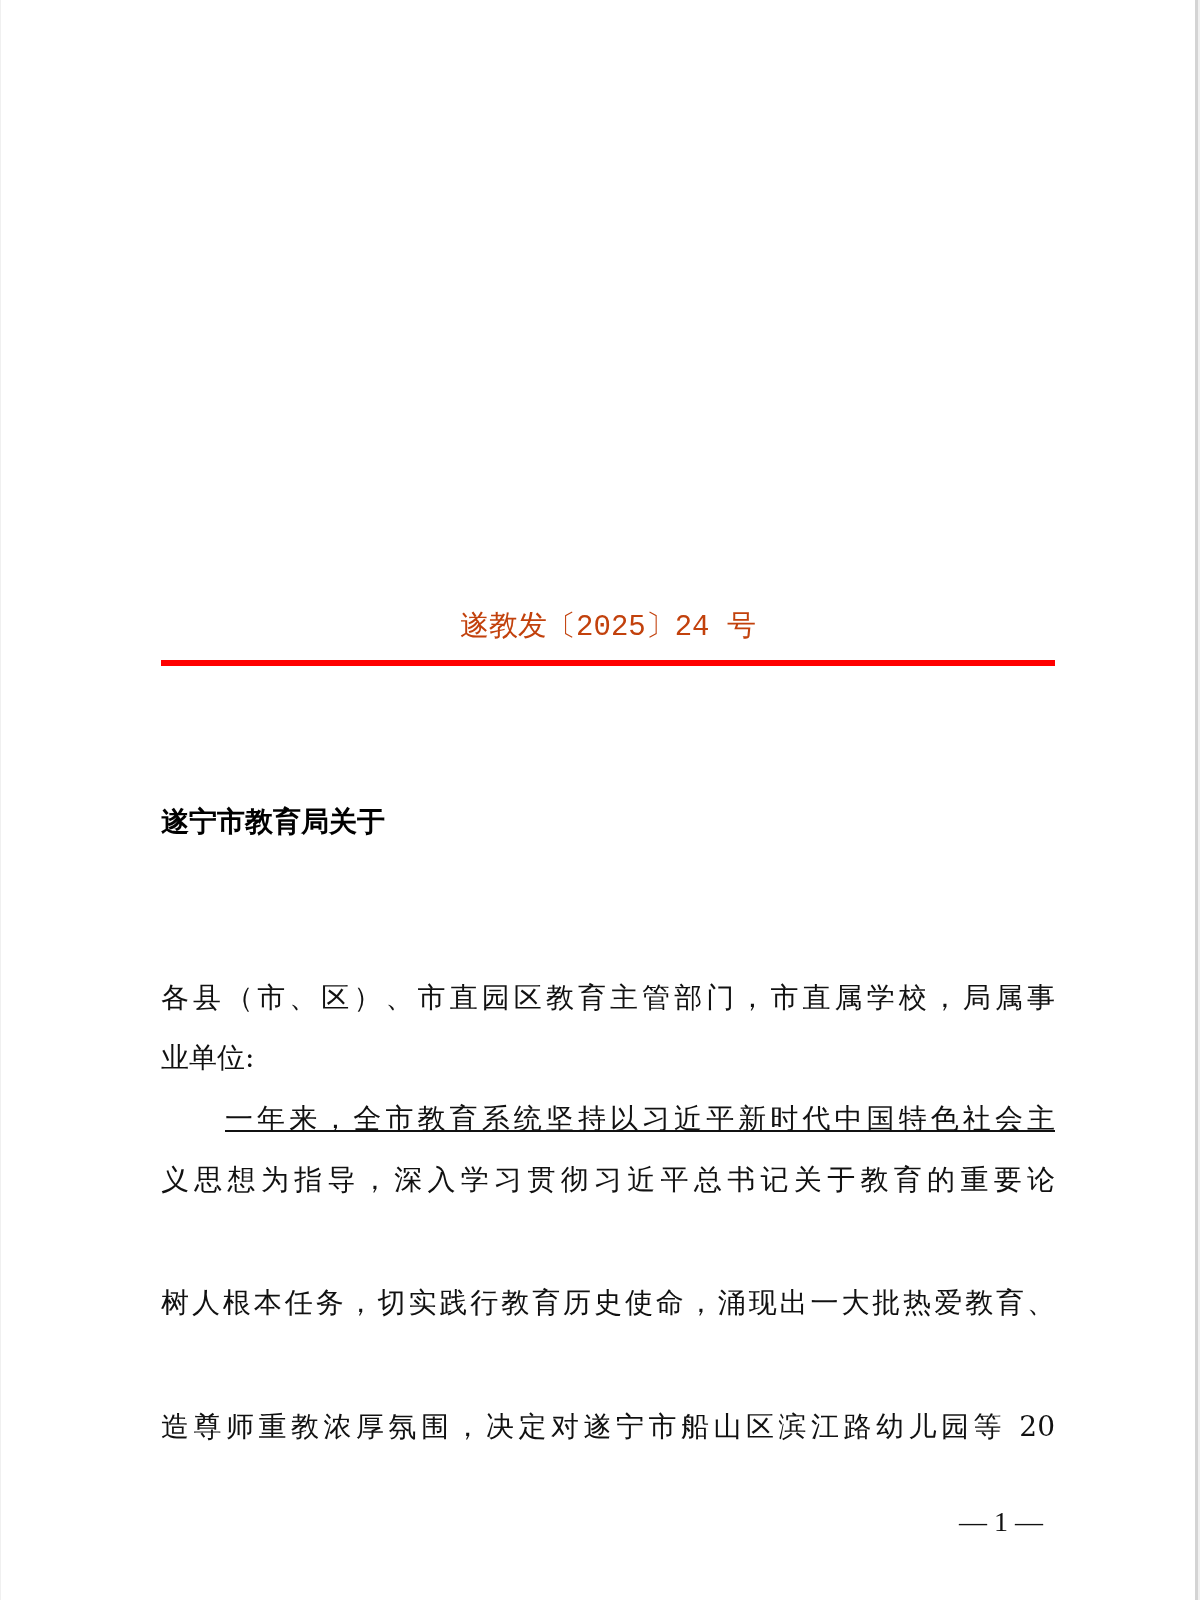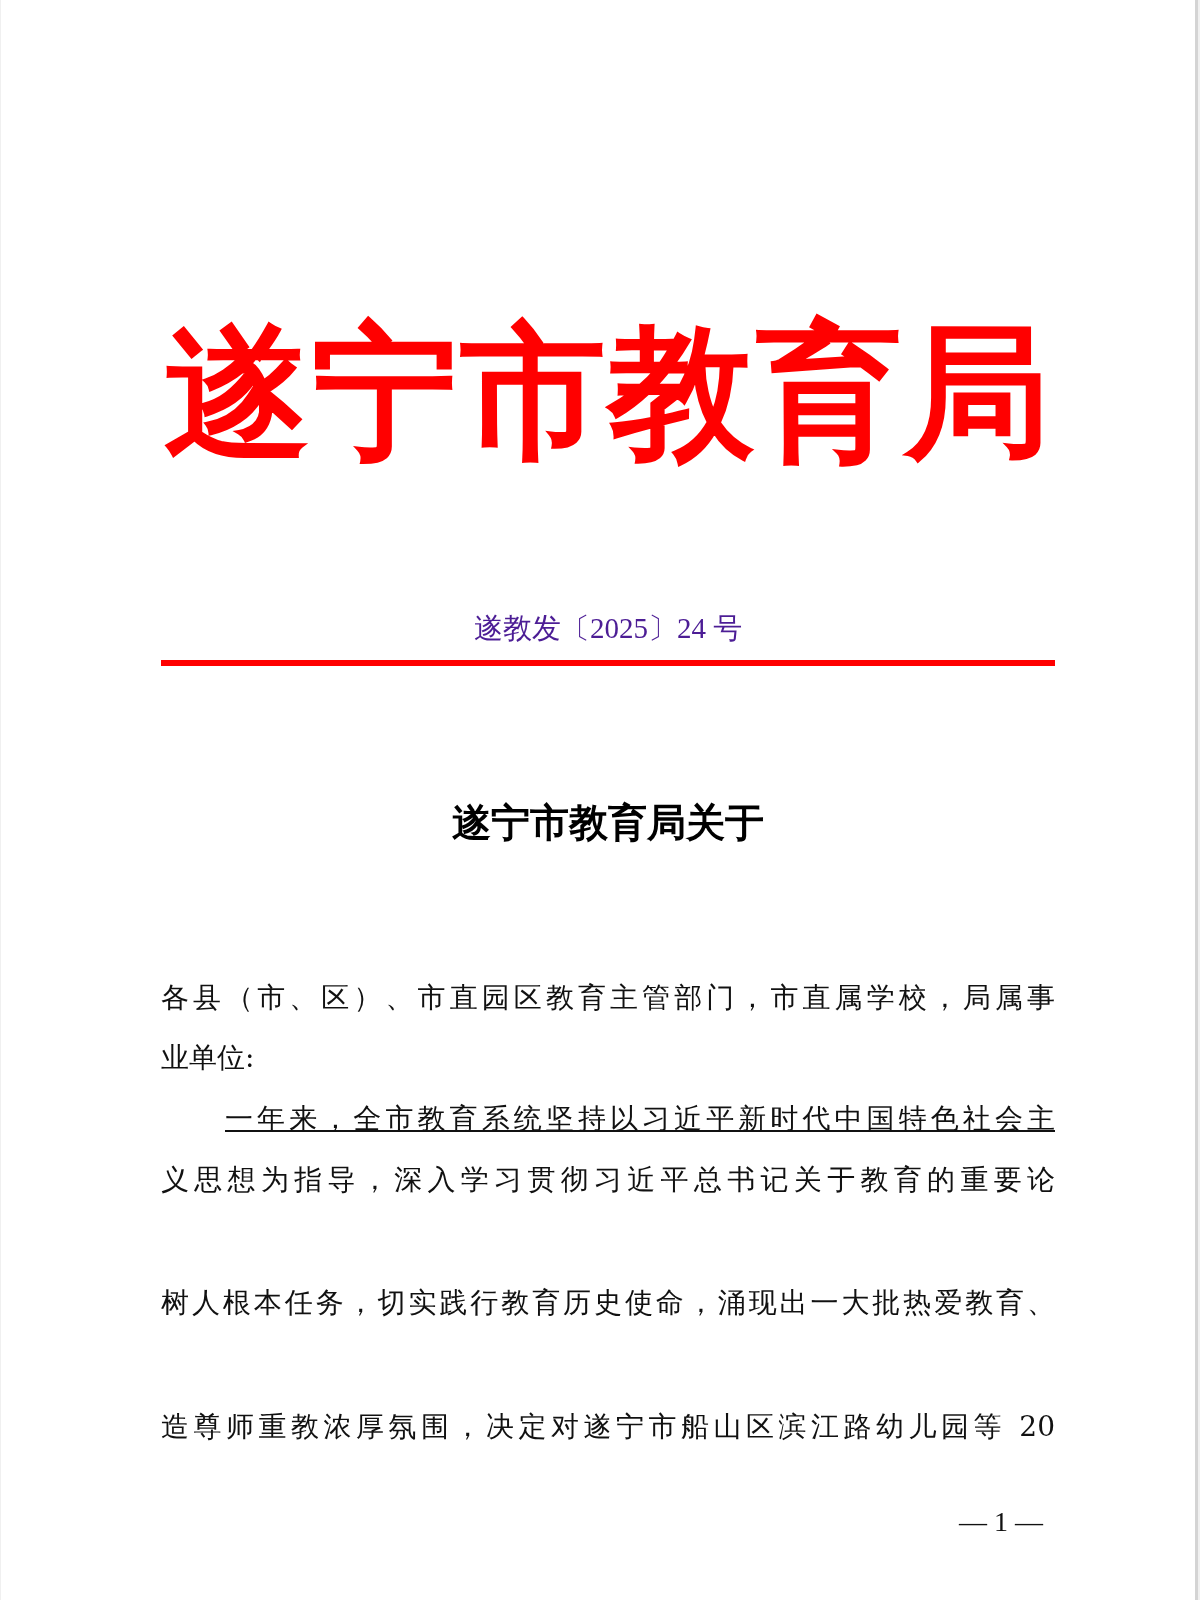--- a/index.html
+++ b/index.html
@@ -11,52 +11,51 @@
     background: #ffffff; border-right: 3px solid #d4d4d4;
   }
   .masthead {
     position: absolute; left: 160px; width: 894px; top: 312px; height: 160px;
     text-align: center; color: #ff0000;
     font-family: "DejaVu Serif", "Liberation Serif", serif; font-weight: bold;
     font-size: 146px; line-height: 160px; letter-spacing: 2px; white-space: nowrap;
   }
   .docnum {
     position: absolute; left: 160px; width: 894px; top: 608px; height: 40px;
-    text-align: center; color: #4c1d95;
-    font-family: Liberation Serif, serif; font-size: 29px; line-height: 40px;
+    text-align: center; color: #c2410c;
+    font-family: Liberation Mono, monospace; font-size: 29px; line-height: 40px;
   }
   .red-rule {
     position: absolute; left: 160px; width: 894px; top: 660px; height: 6px;
     background: #ff0000;
   }
   .title {
-    position: absolute; left: 160px; width: 894px; text-align: center; color: #000;
+    position: absolute; left: 160px; width: 894px; text-align: left; color: #000;
     font-family: "DejaVu Serif", "Liberation Serif", serif; font-weight: bold;
-    font-size: 39px; line-height: 50px; white-space: nowrap;
+    font-size: 28px; line-height: 50px; white-space: nowrap;
   }
   .title.l1 { top: 797px; }
   .title.l2 { top: 866px; letter-spacing: -1px; }
   .body-line {
     position: absolute; left: 160px; width: 894px; height: 44px; color: #111;
     font-family: "DejaVu Serif", "Liberation Serif", serif; font-size: 28px; line-height: 44px;
     white-space: nowrap; text-align: justify; text-align-last: justify;
   }
   .body-line.last { text-align-last: left; }
   .body-line.indent { padding-left: 64px; width: 830px; }
   .pagenum {
     position: absolute; left: 940px; width: 120px; top: 1504px; height: 36px;
     text-align: center; color: #111;
     font-family: "Liberation Serif", "DejaVu Serif", serif; font-size: 28px; line-height: 36px;
   }
 </style>
 </head>
 <body>
 
 <div class="page">
-  <div class="masthead">遂宁市教育局</div>
   <div class="docnum">遂教发〔2025〕24 号</div>
   <div class="red-rule"></div>
 
   <div class="title l1">遂宁市教育局关于</div>
 
   <div class="body-line" style="top:976px;">各县（市、区）、市直园区教育主管部门，市直属学校，局属事</div>
   <div class="body-line last" style="top:1036px;">业单位:</div>
   <div class="body-line indent" style="top:1097px;text-decoration:underline;">一年来，全市教育系统坚持以习近平新时代中国特色社会主</div>
   <div class="body-line" style="top:1158px;">义思想为指导，深入学习贯彻习近平总书记关于教育的重要论</div>
   <div class="body-line" style="top:1281px;">树人根本任务，切实践行教育历史使命，涌现出一大批热爱教育、</div>

